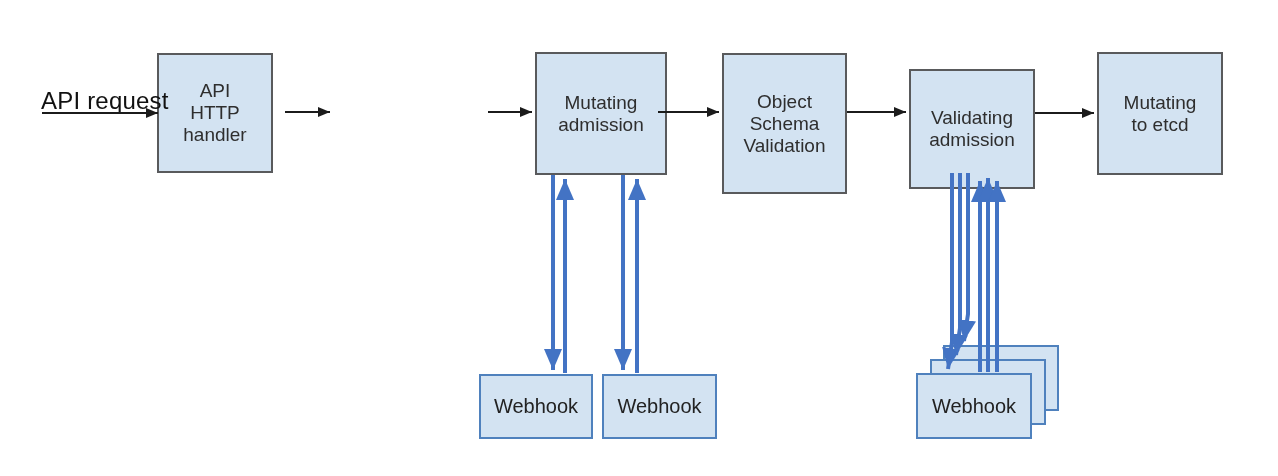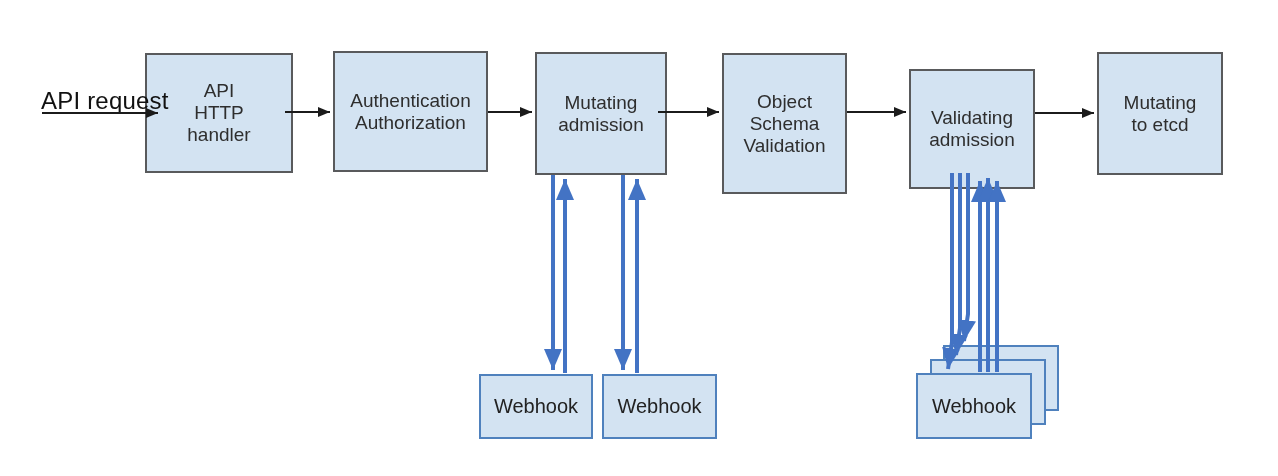--- a/index.html
+++ b/index.html
@@ -53,28 +53,24 @@
     position:absolute;left:0;top:0;
     z-index:10;
     pointer-events:none;
   }
 </style>
 </head>
 <body>
 
 <div id="stage">
 
-  <div class="node" style="left:145px;top:53px;width:148px;height:120px">
+  <div class="node" style="left:157px;top:53px;width:116px;height:120px">
     <span>API
 HTTP
 handler</span>
-  </div>
-  <div class="node" style="left:333px;top:51px;width:155px;height:121px">
-    <span>Authentication
-Authorization</span>
   </div>
   <div class="node" style="left:535px;top:52px;width:132px;height:123px">
     <span>Mutating
 admission</span>
   </div>
   <div class="node" style="left:722px;top:53px;width:125px;height:141px">
     <span>Object
 Schema
 Validation</span>
   </div>

